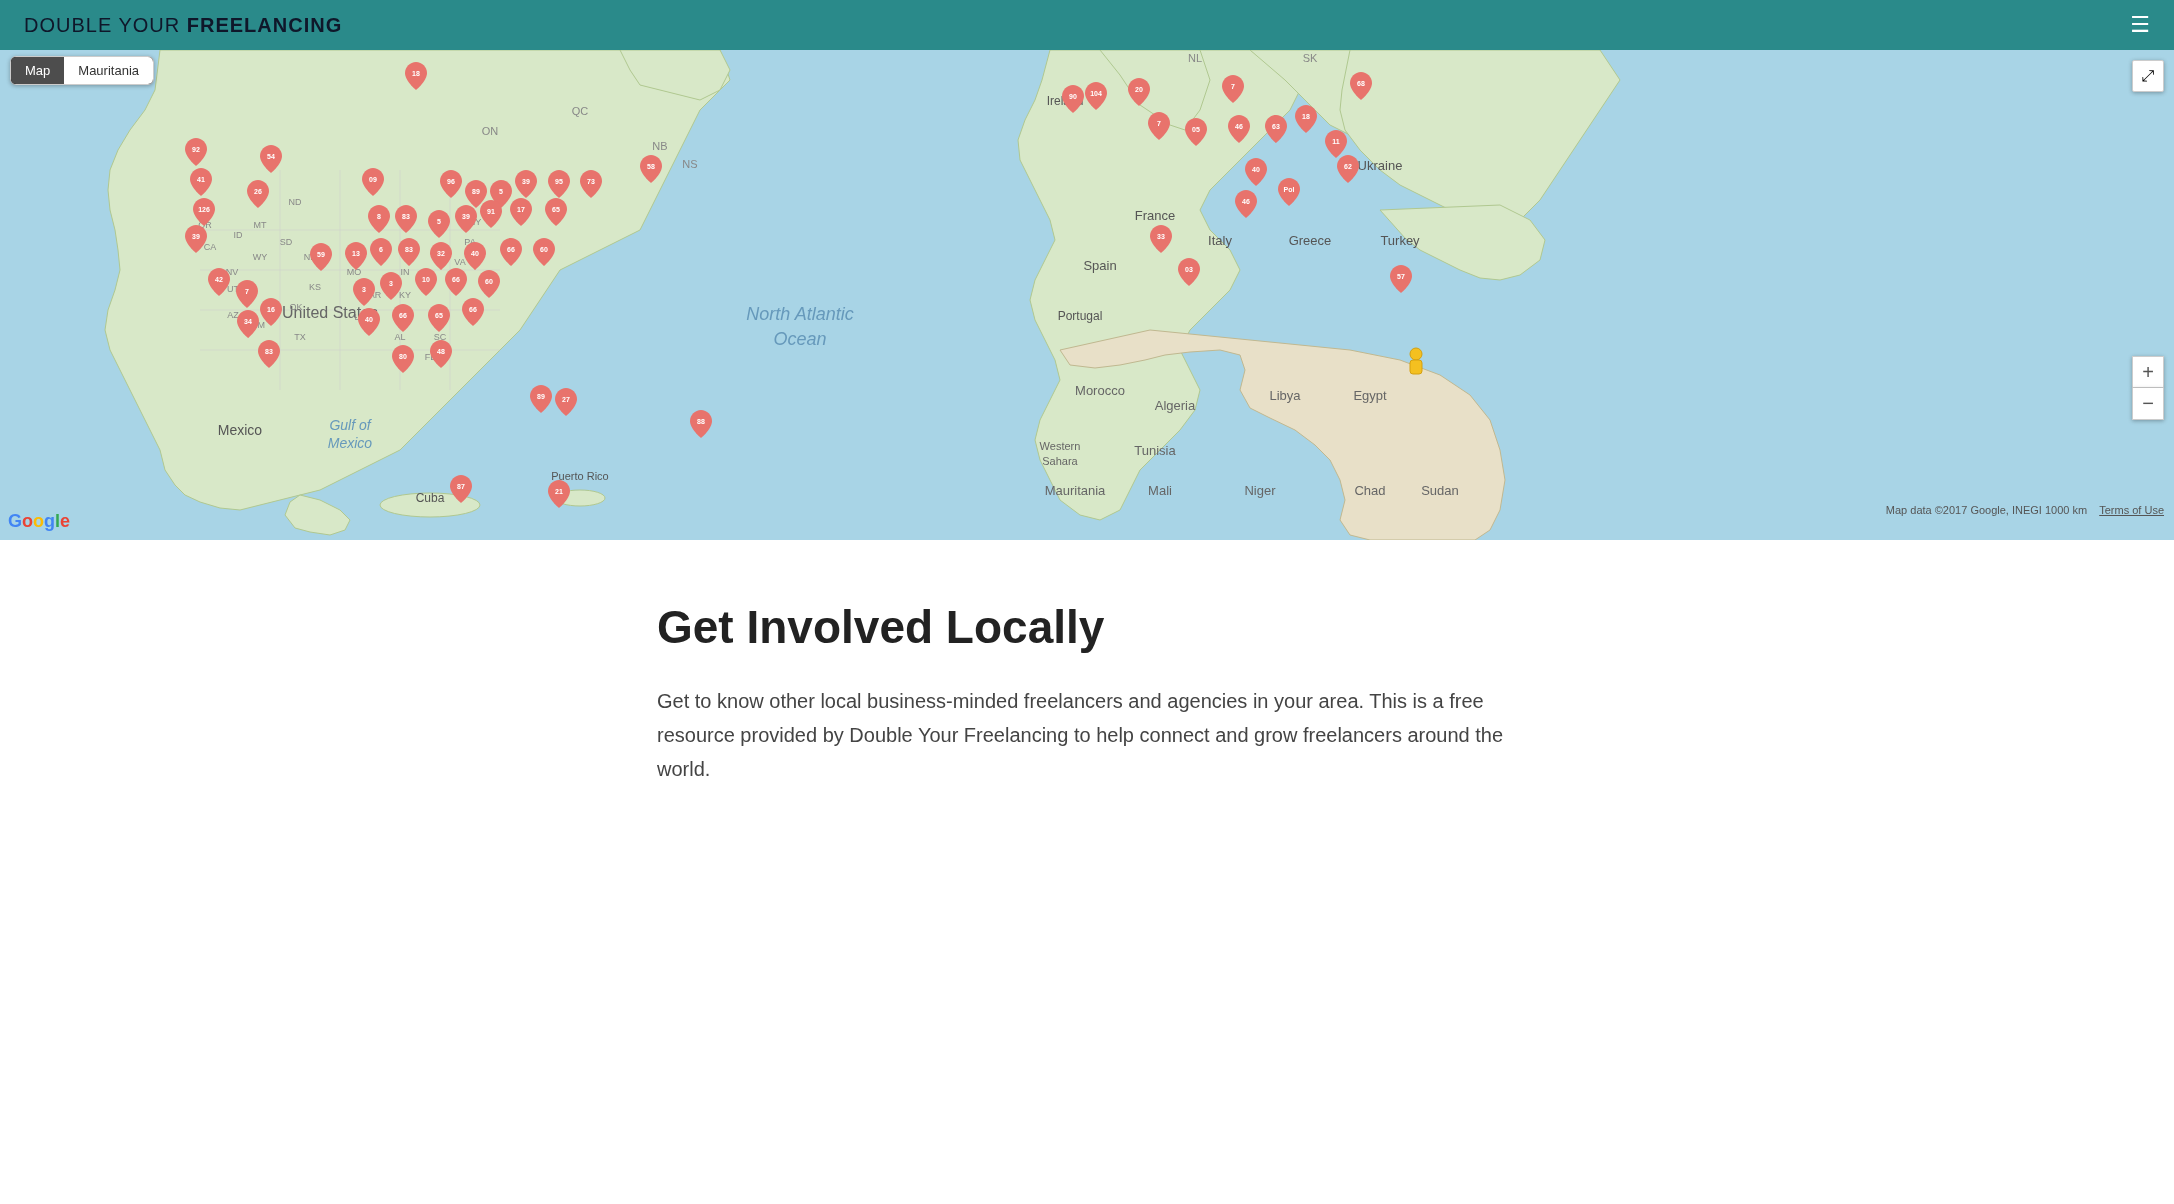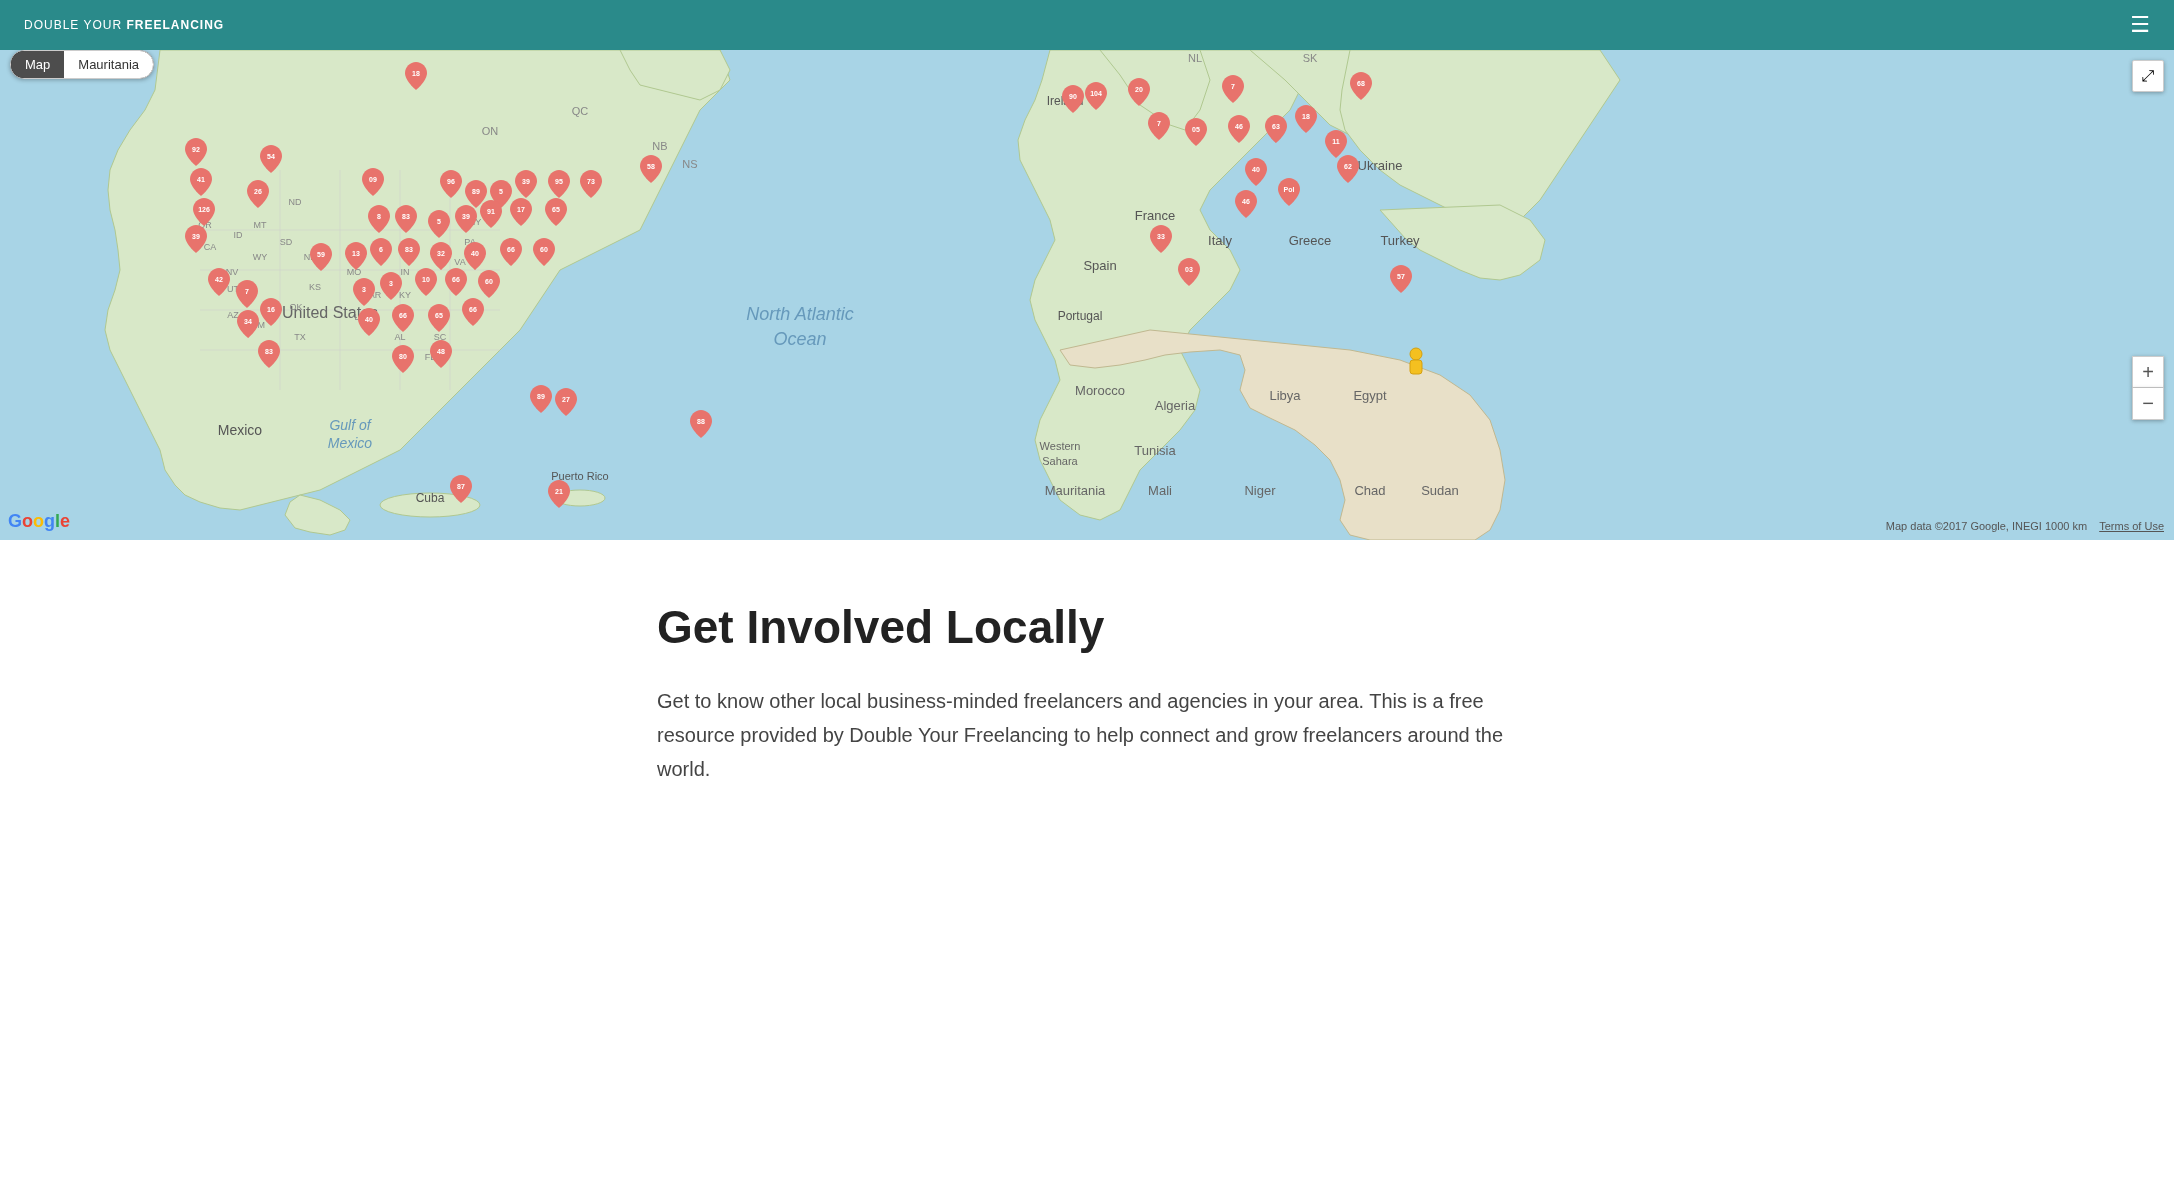--- a/index.html
+++ b/index.html
@@ -8,22 +8,22 @@
     
     .header {
       background: #2a8a8a;
       display: flex;
       align-items: center;
       justify-content: space-between;
       padding: 0 24px;
       height: 50px;
     }
     .header-logo {
-      color: #ffffff;
-      font-size: 12px;
+      color: #0f172a;
+      font-size: 20px;
       letter-spacing: 1px;
     }
     .header-logo span {
       font-weight: 400;
     }
     .header-logo strong {
       font-weight: 800;
     }
     .hamburger-icon {
       color: #fff;
@@ -42,26 +42,26 @@
 
     
     .map-svg {
       width: 100%;
       height: 100%;
     }
 
     
     .map-type-controls {
       position: absolute;
-      top: 0;
+      top: 6px;
       left: 10px;
       display: flex;
       background: #000000;
       border: 1px solid #ccc;
-      border-radius: 14px;
+      border-radius: 6px;
       overflow: hidden;
       box-shadow: 0 1px 4px rgba(0,0,0,0.3);
       z-index: 10;
     }
     .map-type-btn {
       padding: 6px 14px;
       font-size: 13px;
       cursor: pointer;
       border: none;
       background: #fff;
@@ -109,21 +109,21 @@
       align-items: center;
       justify-content: center;
       cursor: pointer;
       box-shadow: 0 1px 4px rgba(0,0,0,0.3);
       color: #555;
     }
 
     
     .map-attribution {
       position: absolute;
-      bottom: 8px;
+      bottom: 24px;
       right: 10px;
       font-size: 11px;
       color: #555;
       z-index: 10;
     }
     .google-logo {
       position: absolute;
       bottom: 8px;
       left: 8px;
       font-size: 18px;

